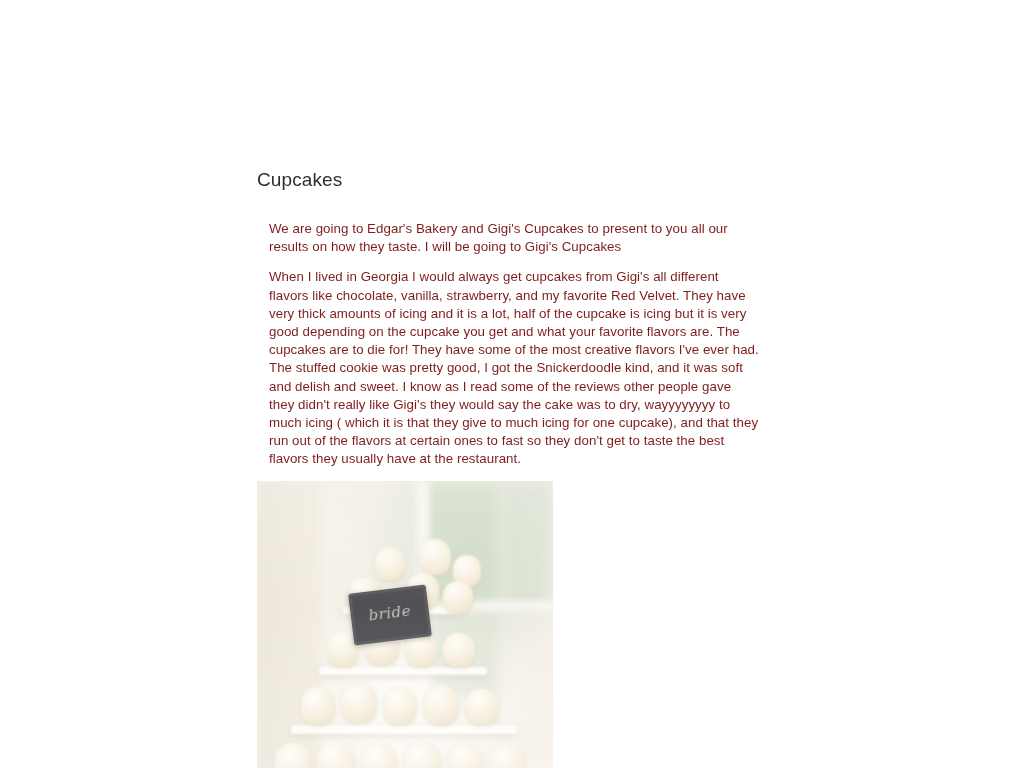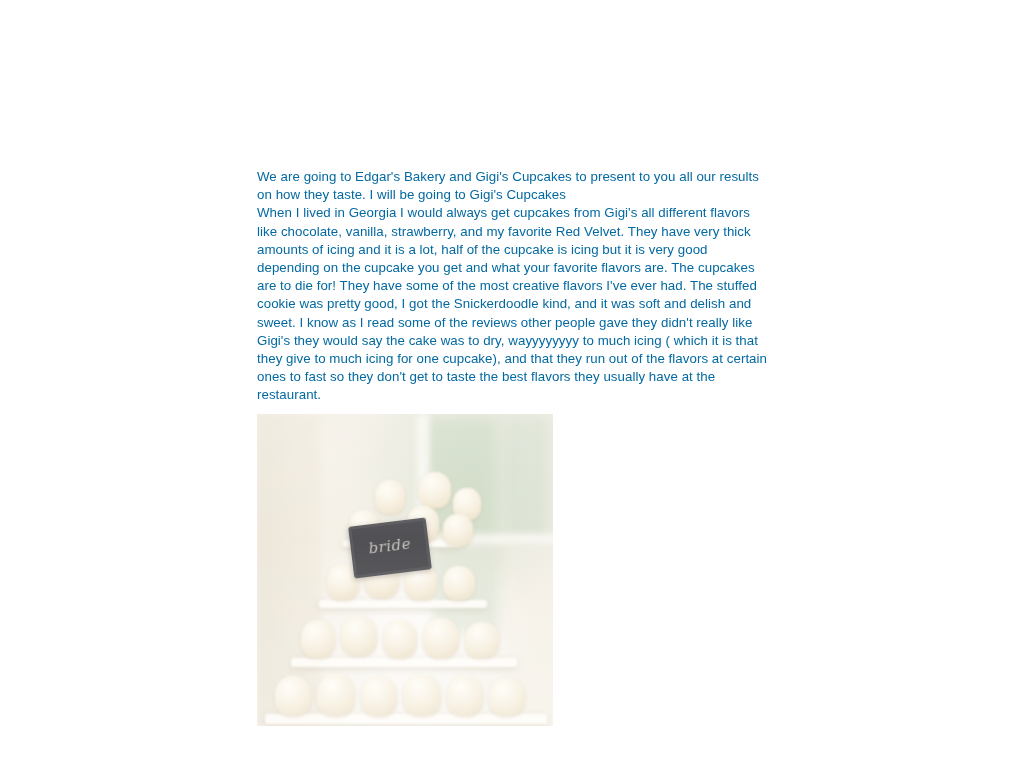--- a/index.html
+++ b/index.html
@@ -30,22 +30,22 @@
     font-size: 19px;
     font-weight: 400;
     color: #2f2f2f;
     letter-spacing: 0.1px;
     margin: 0 0 28px 0;
     line-height: 24px;
   }
   .para {
     font-size: 13.3px;
     line-height: 18.2px;
-    color: #0369a1;
-    margin: 0;
+    color: #7f1d1d;
+    margin: 12px;
     letter-spacing: 0.05px;
   }
   .para + .para {
     margin-top: 0px;
   }
   .figure {
     margin-top: 9px;
     width: 296px;
     height: 312px;
     overflow: hidden;
@@ -136,20 +136,21 @@
     background: linear-gradient(180deg, rgba(255,255,255,0.18) 0%, rgba(255,255,255,0.04) 40%, rgba(255,255,255,0.22) 100%);
     pointer-events: none;
   }
 </style>
 </head>
 <body>
 
 <div class="page">
   <div class="content">
 
+    <h1 class="article-title">Cupcakes</h1>
 
     <p class="para">We are going to Edgar's Bakery and Gigi's Cupcakes to present to you all our results on how they taste. I will be going to Gigi's Cupcakes</p>
 
     <p class="para">When I lived in Georgia I would always get cupcakes from Gigi's all different flavors like chocolate, vanilla, strawberry, and my favorite Red Velvet. They have very thick amounts of icing and it is a lot, half of the cupcake is icing but it is very good depending on the cupcake you get and what your favorite flavors are. The cupcakes are to die for! They have some of the most creative flavors I've ever had. The stuffed cookie was pretty good, I got the Snickerdoodle kind, and it was soft and delish and sweet. I know as I read some of the reviews other people gave they didn't really like Gigi's they would say the cake was to dry, wayyyyyyyy to much icing ( which it is that they give to much icing for one cupcake), and that they run out of the flavors at certain ones to fast so they don't get to taste the best flavors they usually have at the restaurant.</p>
 
     <div class="figure">
       <div class="photo"></div>
       <div class="left-wall"></div>
       <div class="pane a"></div>
       <div class="pane b"></div>

